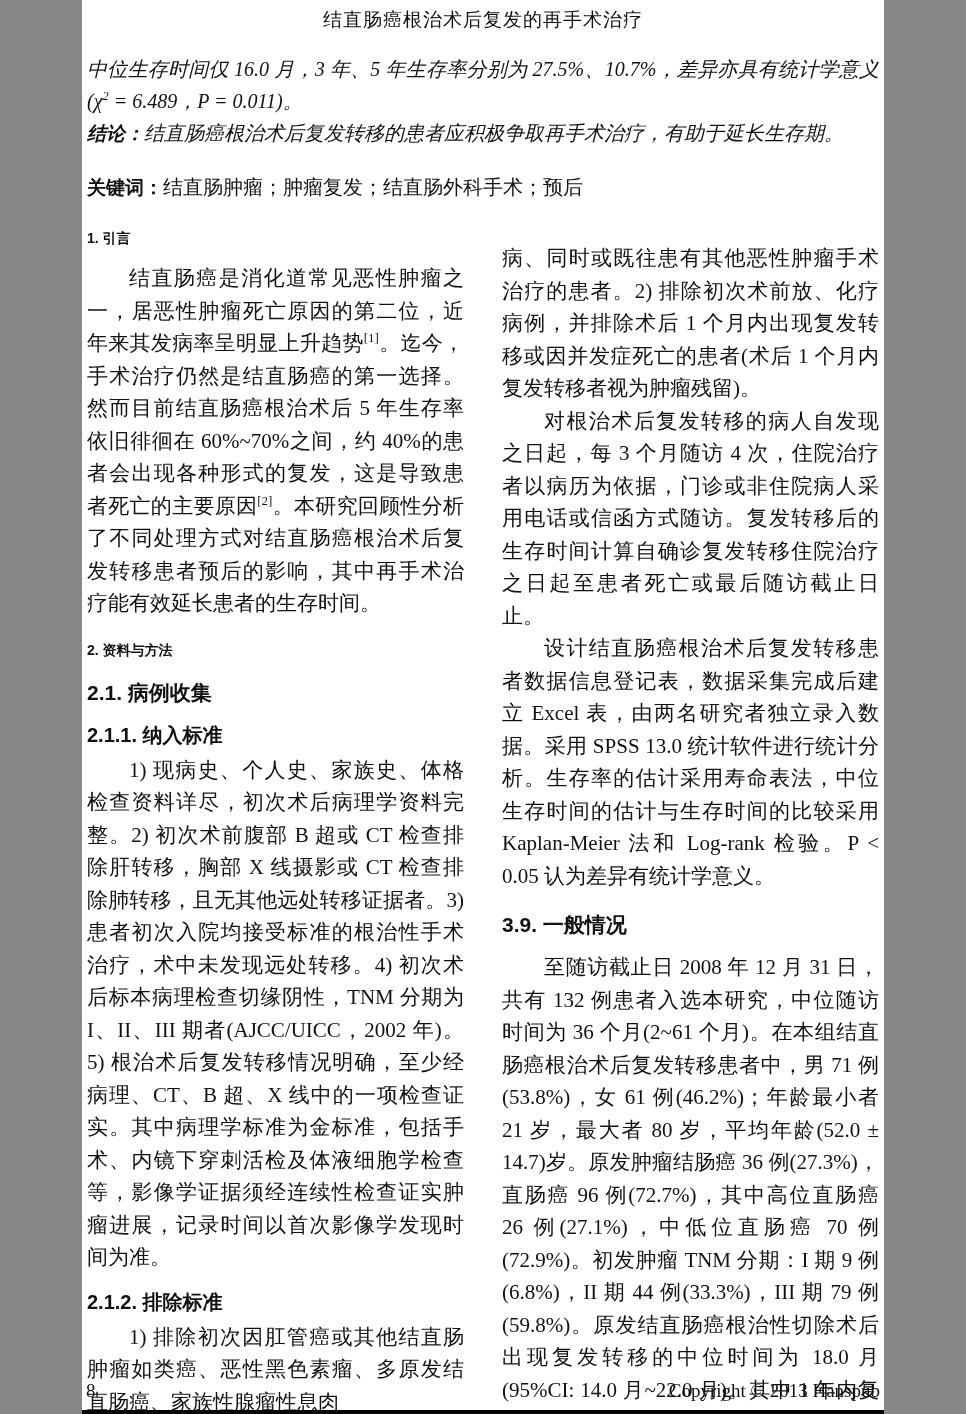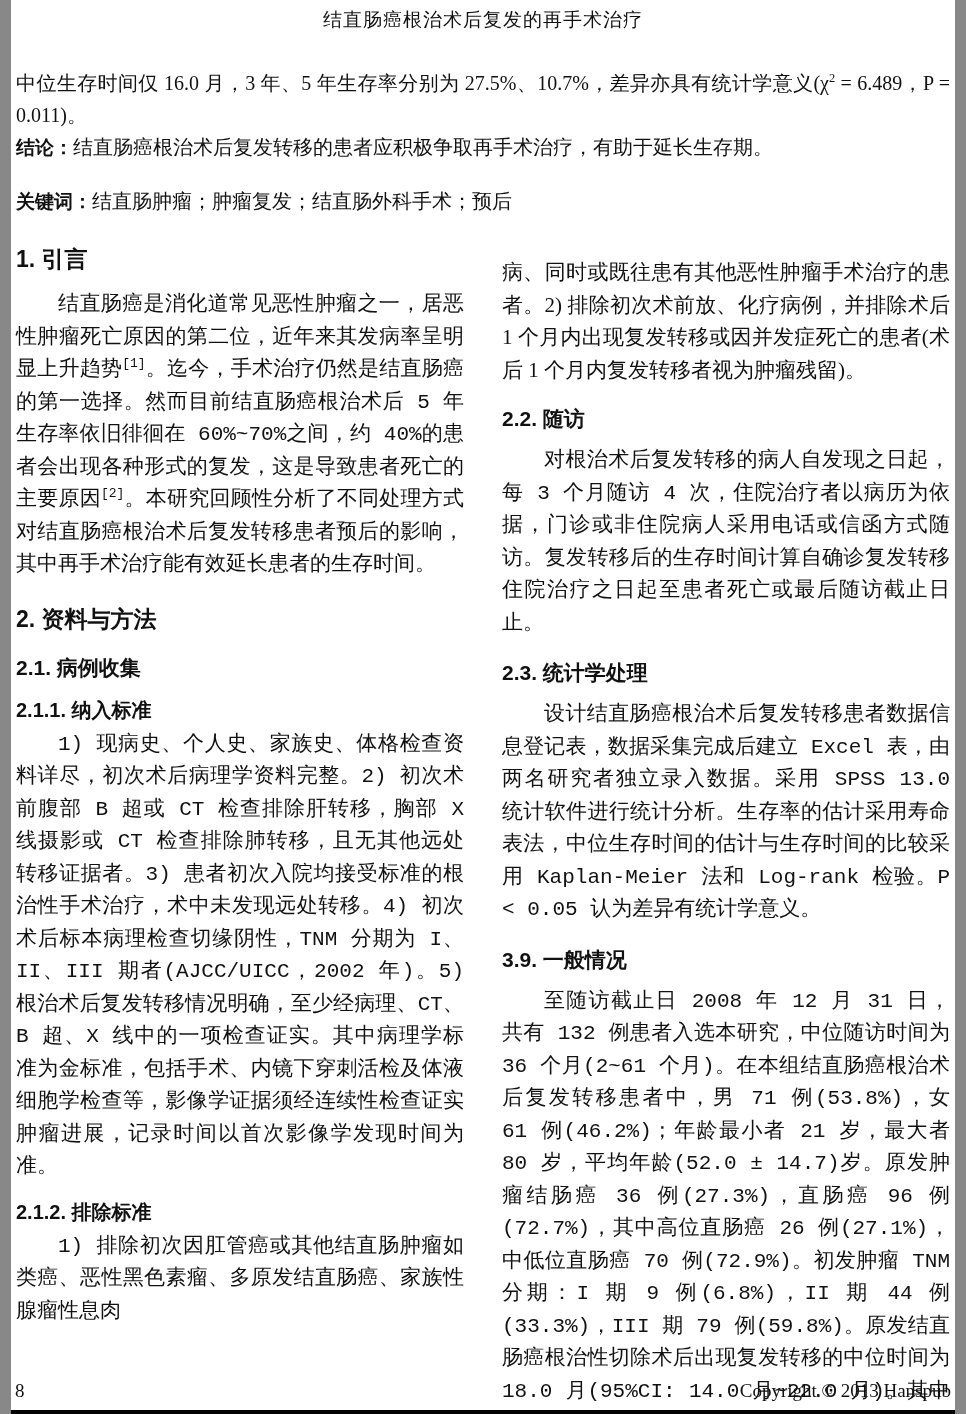--- a/index.html
+++ b/index.html
@@ -1,35 +1,36 @@
 <!DOCTYPE html>
 <html lang="zh"><head>
 <meta charset="utf-8">
 <style>
   html,body{margin:0;padding:0;background:#888;}
   .page{
     position:relative;
-    width:944px;height:1414px;
+    width:802px;height:1414px;
     margin:0 auto;
     background:#ffffff;
     color:#111111;
     font-family:"Liberation Serif","DejaVu Serif",serif;
     overflow:hidden;
   }
   .running-title{
     padding-top:7px;
     text-align:center;
     font-size:19px;
     letter-spacing:1px;
   }
   .abstract-block{
-    margin:34px 5px 0 5px;
+    margin:20px 5px 0 5px;
     font-size:20px;
     line-height:32px;
     text-align:justify;
+    font-style:italic;
   }
   .abstract-block p{margin:0;}
   .keywords-line{
     margin:21px 5px 0 5px;
     font-size:20px;
     line-height:32px;
   }
   .blabel{
     font-weight:bold;
     font-family:"Liberation Sans","DejaVu Sans",sans-serif;
@@ -48,24 +49,24 @@
   }
   .col{
     width:459px;
     text-align:justify;
   }
   .body-p{
     margin:0;
     font-size:21px;
     line-height:32.5px;
   }
-  .indent{text-indent:2em;font-family:Liberation Mono, monospace;}
+  .indent{text-indent:2em;}
   .h-major{
     margin:22px 0 14px 0;
-    font-size:23px;
+    font-size:14px;
     font-weight:bold;
     font-family:"Liberation Sans","DejaVu Sans",sans-serif;
     text-align:left;
   }
   .h-sub{
     margin:19px 0 12px 0;
     font-size:21px;
     font-weight:bold;
     font-family:"Liberation Sans","DejaVu Sans",sans-serif;
     text-align:left;
@@ -121,24 +122,22 @@
       <div class="h-subsub">2.1.1. 纳入标准</div>
       <p class="body-p indent">1) 现病史、个人史、家族史、体格检查资料详尽，初次术后病理学资料完整。2) 初次术前腹部 B 超或 CT 检查排除肝转移，胸部 X 线摄影或 CT 检查排除肺转移，且无其他远处转移证据者。3) 患者初次入院均接受标准的根治性手术治疗，术中未发现远处转移。4) 初次术后标本病理检查切缘阴性，TNM 分期为 I、II、III 期者(AJCC/UICC，2002 年)。5) 根治术后复发转移情况明确，至少经病理、CT、B 超、X 线中的一项检查证实。其中病理学标准为金标准，包括手术、内镜下穿刺活检及体液细胞学检查等，影像学证据须经连续性检查证实肿瘤进展，记录时间以首次影像学发现时间为准。</p>
 
       <div class="h-subsub">2.1.2. 排除标准</div>
       <p class="body-p indent">1) 排除初次因肛管癌或其他结直肠肿瘤如类癌、恶性黑色素瘤、多原发结直肠癌、家族性腺瘤性息肉</p>
     </div>
 
     <div class="col">
       <p class="body-p cont-top">病、同时或既往患有其他恶性肿瘤手术治疗的患者。2) 排除初次术前放、化疗病例，并排除术后 1 个月内出现复发转移或因并发症死亡的患者(术后 1 个月内复发转移者视为肿瘤残留)。</p>
 
-      <div class="h-sub">2.2. 随访</div>
       <p class="body-p indent">对根治术后复发转移的病人自发现之日起，每 3 个月随访 4 次，住院治疗者以病历为依据，门诊或非住院病人采用电话或信函方式随访。复发转移后的生存时间计算自确诊复发转移住院治疗之日起至患者死亡或最后随访截止日止。</p>
 
-      <div class="h-sub">2.3. 统计学处理</div>
       <p class="body-p indent">设计结直肠癌根治术后复发转移患者数据信息登记表，数据采集完成后建立 Excel 表，由两名研究者独立录入数据。采用 SPSS 13.0 统计软件进行统计分析。生存率的估计采用寿命表法，中位生存时间的估计与生存时间的比较采用 Kaplan-Meier 法和 Log-rank 检验。P &lt; 0.05 认为差异有统计学意义。</p>
 
       <div class="h-sub">3.9. 一般情况</div>
       <p class="body-p indent">至随访截止日 2008 年 12 月 31 日，共有 132 例患者入选本研究，中位随访时间为 36 个月(2~61 个月)。在本组结直肠癌根治术后复发转移患者中，男 71 例(53.8%)，女 61 例(46.2%)；年龄最小者 21 岁，最大者 80 岁，平均年龄(52.0 ± 14.7)岁。原发肿瘤结肠癌 36 例(27.3%)，直肠癌 96 例(72.7%)，其中高位直肠癌 26 例(27.1%)，中低位直肠癌 70 例(72.9%)。初发肿瘤 TNM 分期：I 期 9 例(6.8%)，II 期 44 例(33.3%)，III 期 79 例(59.8%)。原发结直肠癌根治性切除术后出现复发转移的中位时间为 18.0 月(95%CI: 14.0 月~22.0 月)。其中 1 年内复发转移 47 例(35.6%)，2 年内出现复发转移 81 例(61.4%)，3 年内出现复发转移 97 例(73.5%)。</p>
     </div>
 
   </div>
 
   <div class="footer">
     <span>8</span>

